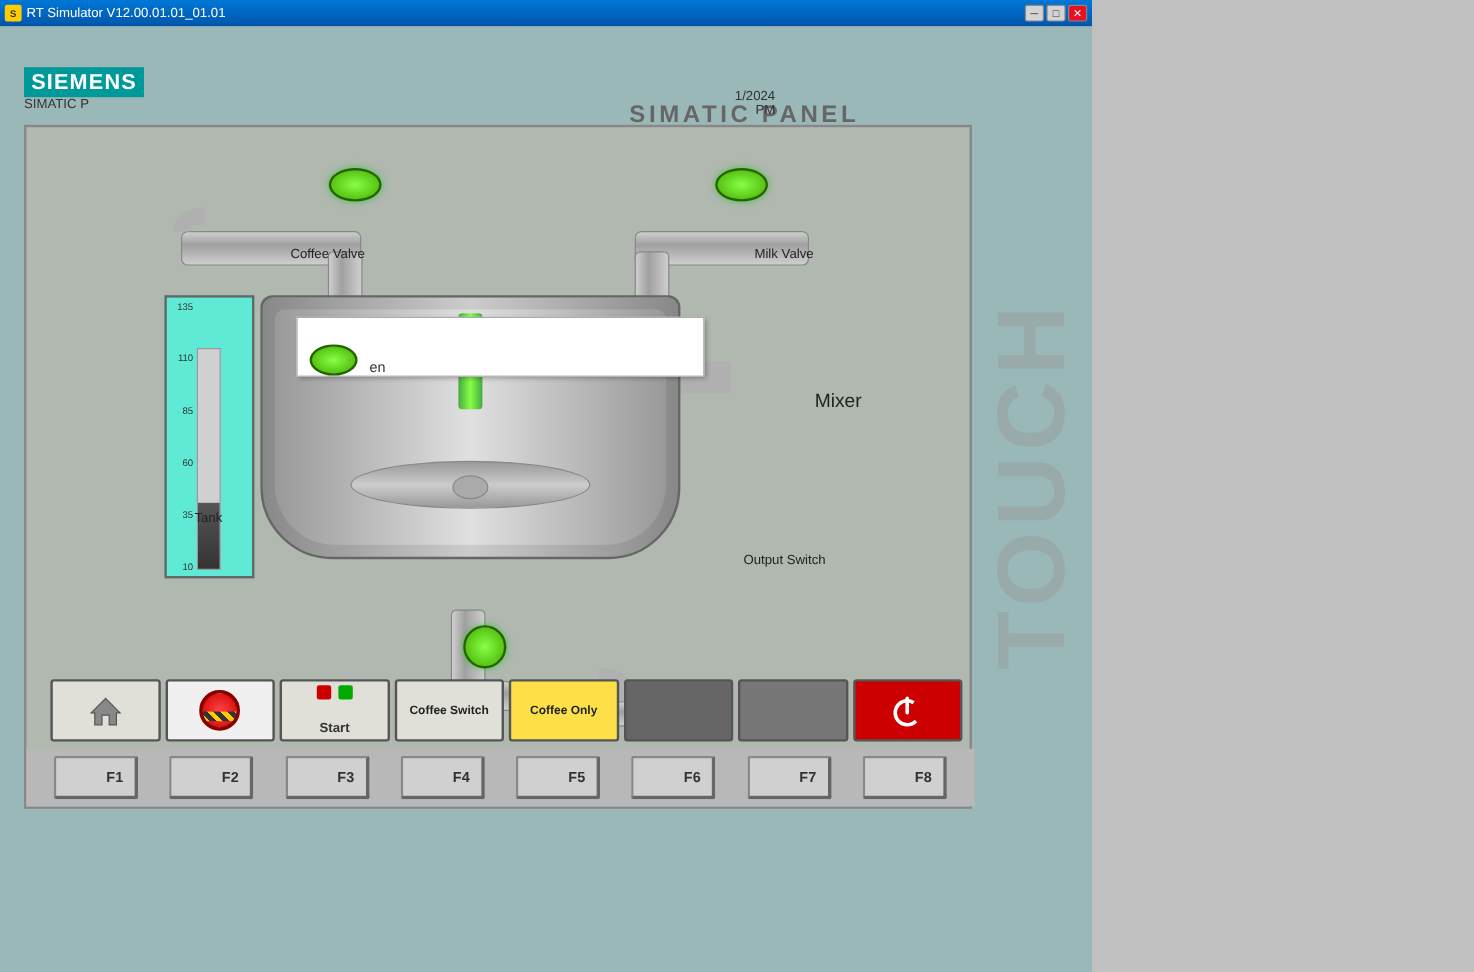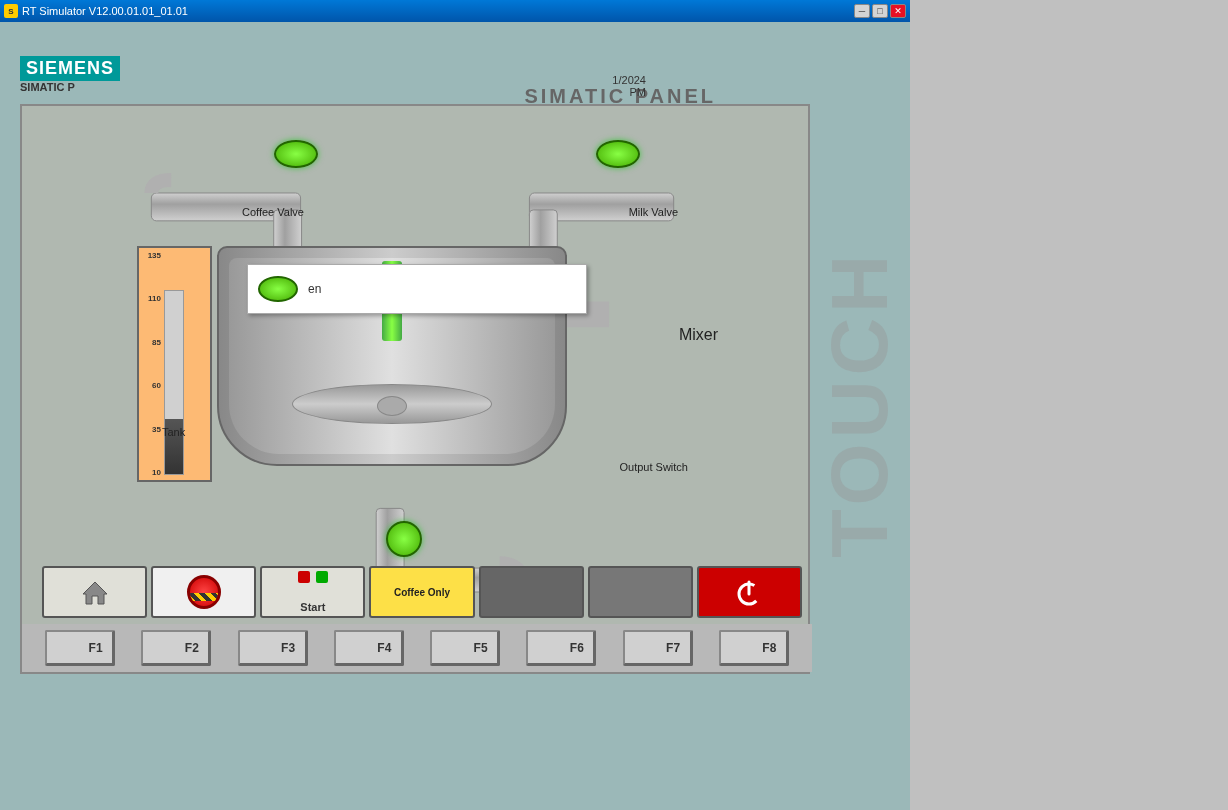--- a/index.html
+++ b/index.html
@@ -96,21 +96,20 @@
       color: white;
       font-size: 18px;
       font-weight: bold;
       padding: 2px 6px;
       letter-spacing: 1px;
     }
     .simatic-label {
       color: #333;
       font-size: 11px;
       margin-top: 0;
-      font-weight: bold;
     }
     .simatic-panel-title {
       color: #666;
       font-size: 20px;
       font-weight: bold;
       letter-spacing: 3px;
       margin-top: 44px;
     }
 
     
@@ -265,23 +264,22 @@
       border: 1px solid #888;
     }
 
     
     .level-indicator {
       position: absolute;
       top: 140px;
       left: 115px;
       width: 75px;
       height: 236px;
-      background: #fdba74;
+      background: #5eead4;
       border: 2px solid #666;
-      font-weight: bold;
     }
     .level-bar-bg {
       position: absolute;
       bottom: 5px;
       left: 25px;
       width: 20px;
       height: 185px;
       background: #d0d0d0;
       border: 1px solid #999;
     }
@@ -475,21 +473,21 @@
     
     .popup-overlay {
       position: absolute;
       top: 158px;
       left: 225px;
       width: 340px;
       height: 50px;
       background: white;
       border: 1px solid #aaa;
       display: flex;
-      align-items: center;
+      align-items: flex-end;
       padding: 0 10px;
       box-shadow: 2px 2px 4px rgba(0,0,0,0.3);
       z-index: 10;
     }
     .popup-green-dot {
       width: 40px;
       height: 26px;
       background: radial-gradient(ellipse, #88ff44, #44aa00);
       border-radius: 50%;
       border: 2px solid #226600;
@@ -646,20 +644,23 @@
       <div class="toolbar-btn btn-start">
         <div class="start-box">
           <div class="start-indicators">
             <div class="ind-red"></div>
             <div class="ind-green"></div>
           </div>
           <span style="font-size:11px;font-weight:bold;color:#333;margin-top:16px;">Start</span>
         </div>
       </div>
 
+      <div class="toolbar-btn btn-coffee-switch">
+        <span>Coffee Switch</span>
+      </div>
 
       <div class="toolbar-btn btn-coffee-only">
         <span>Coffee Only</span>
       </div>
 
       <div class="toolbar-btn btn-dark1"></div>
 
       <div class="toolbar-btn btn-dark2"></div>
 
       <div class="toolbar-btn btn-power">

